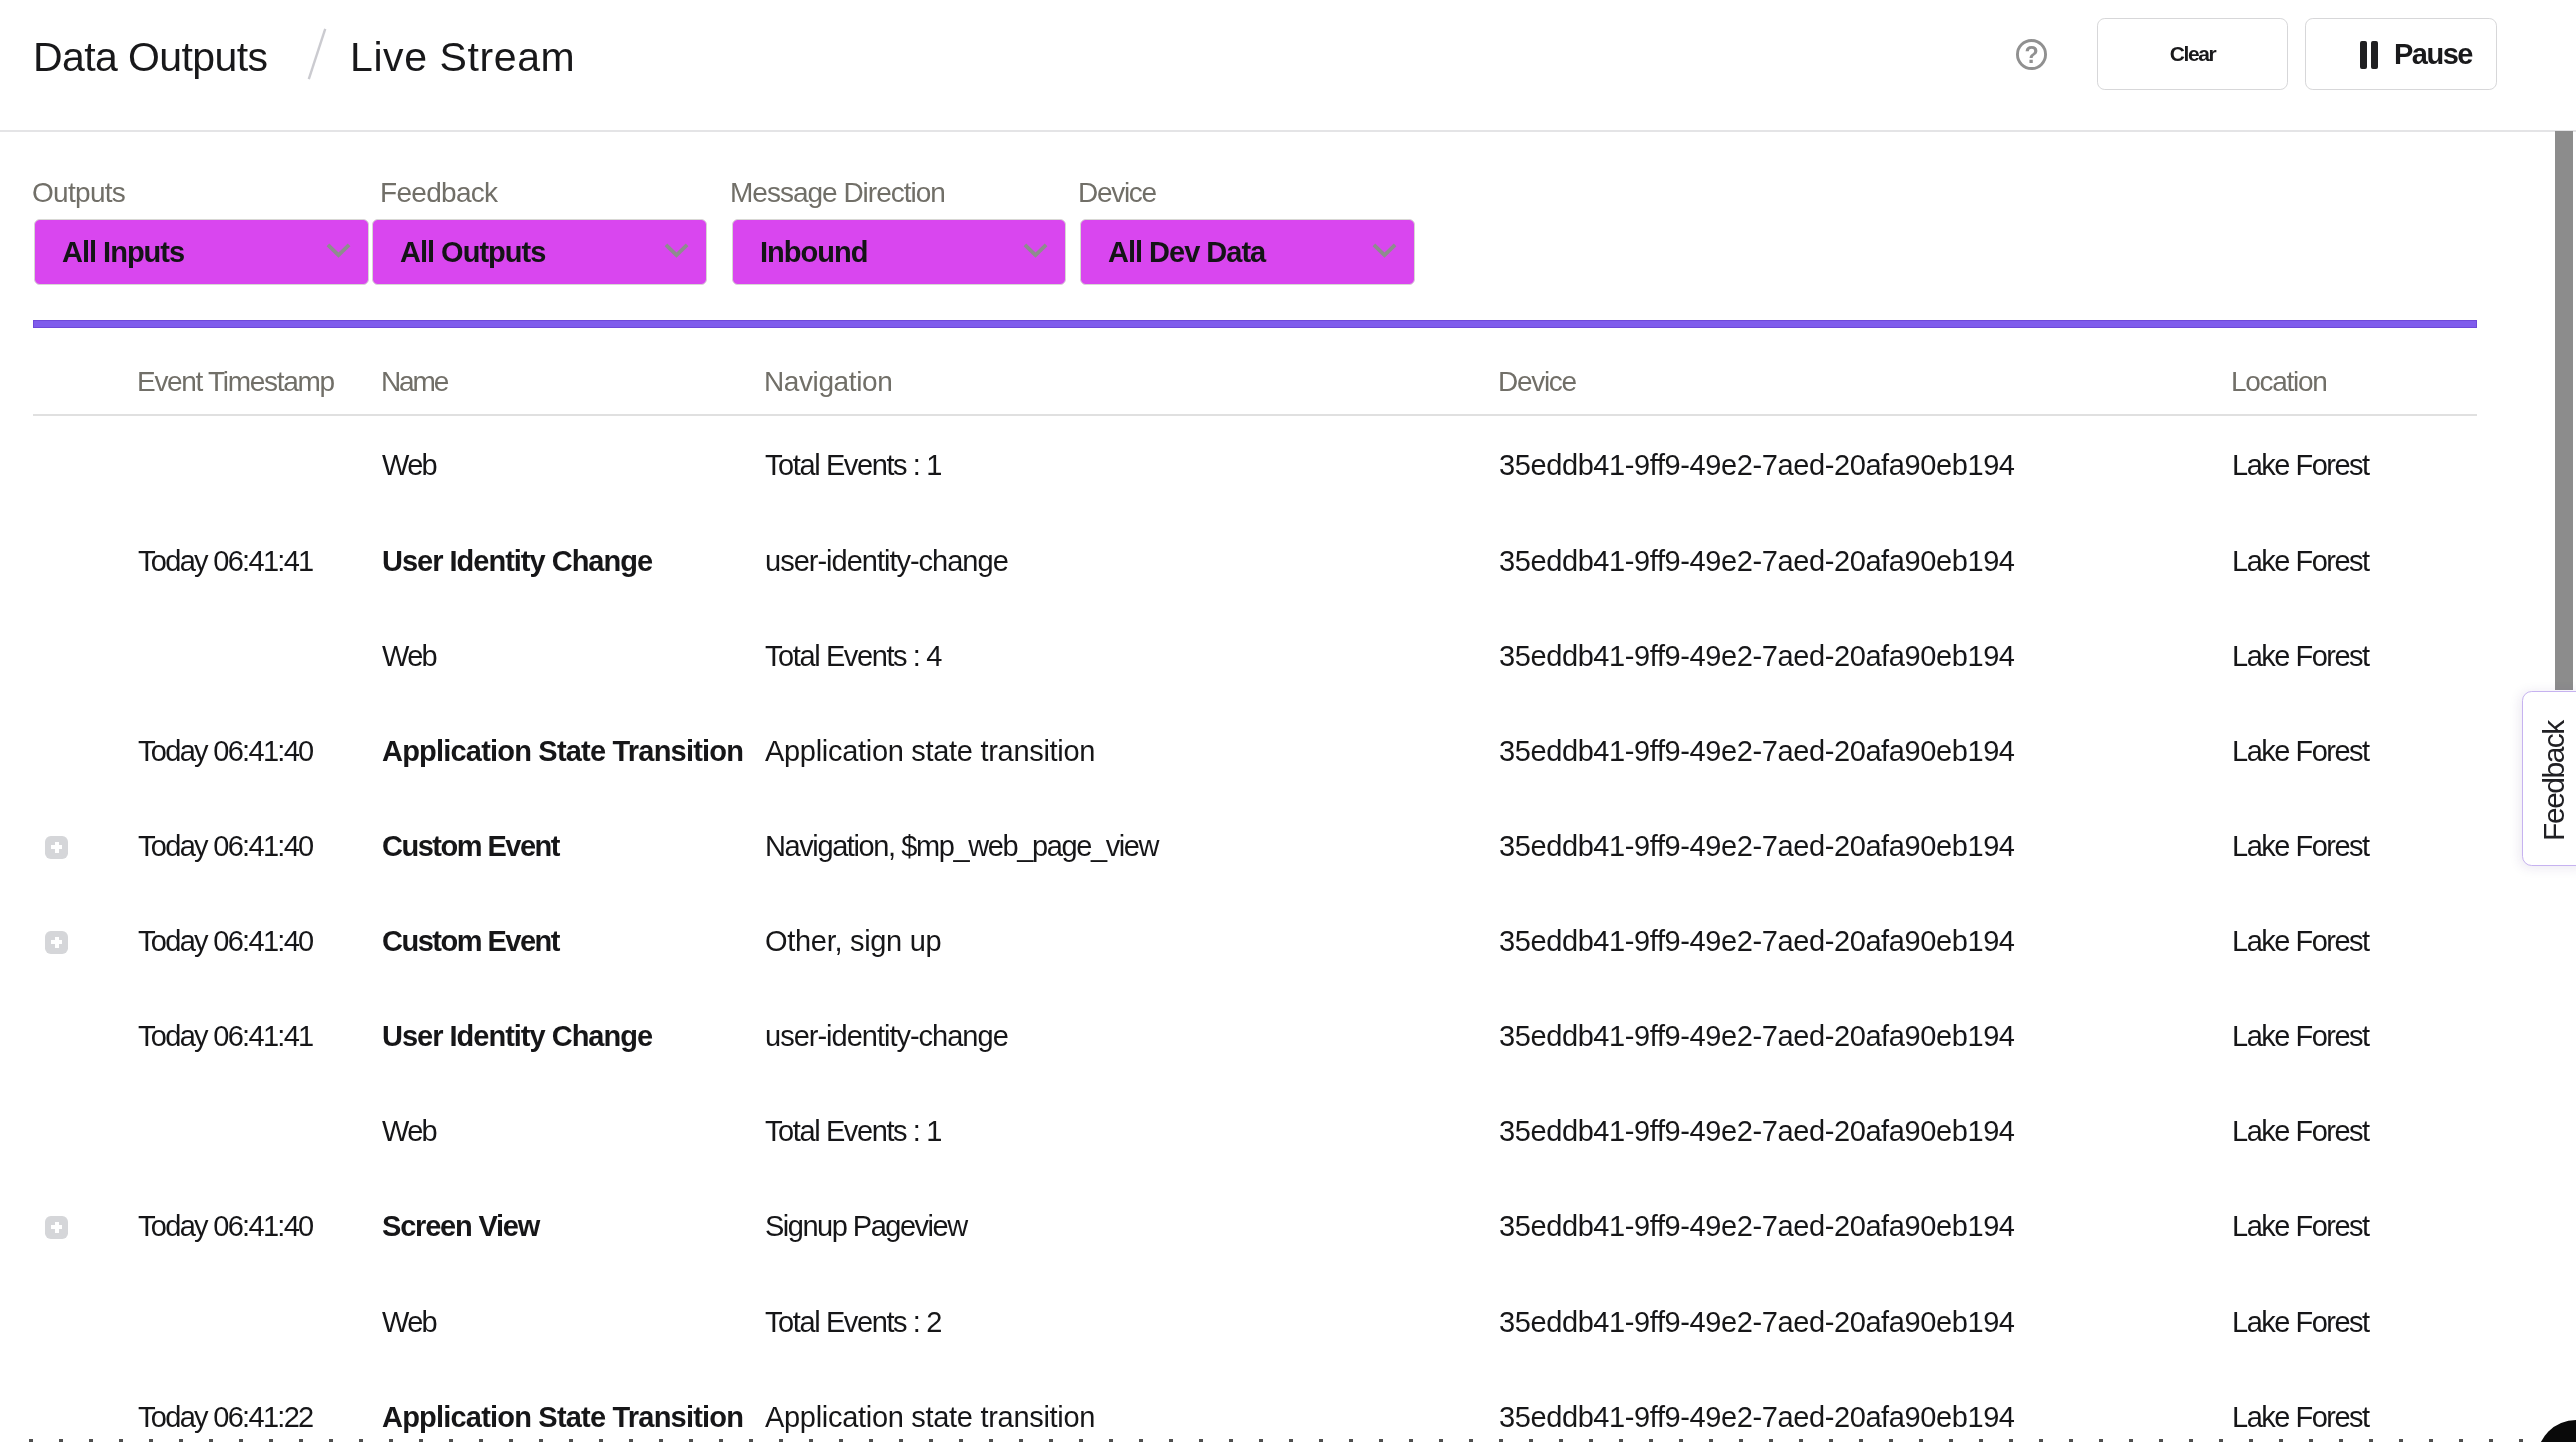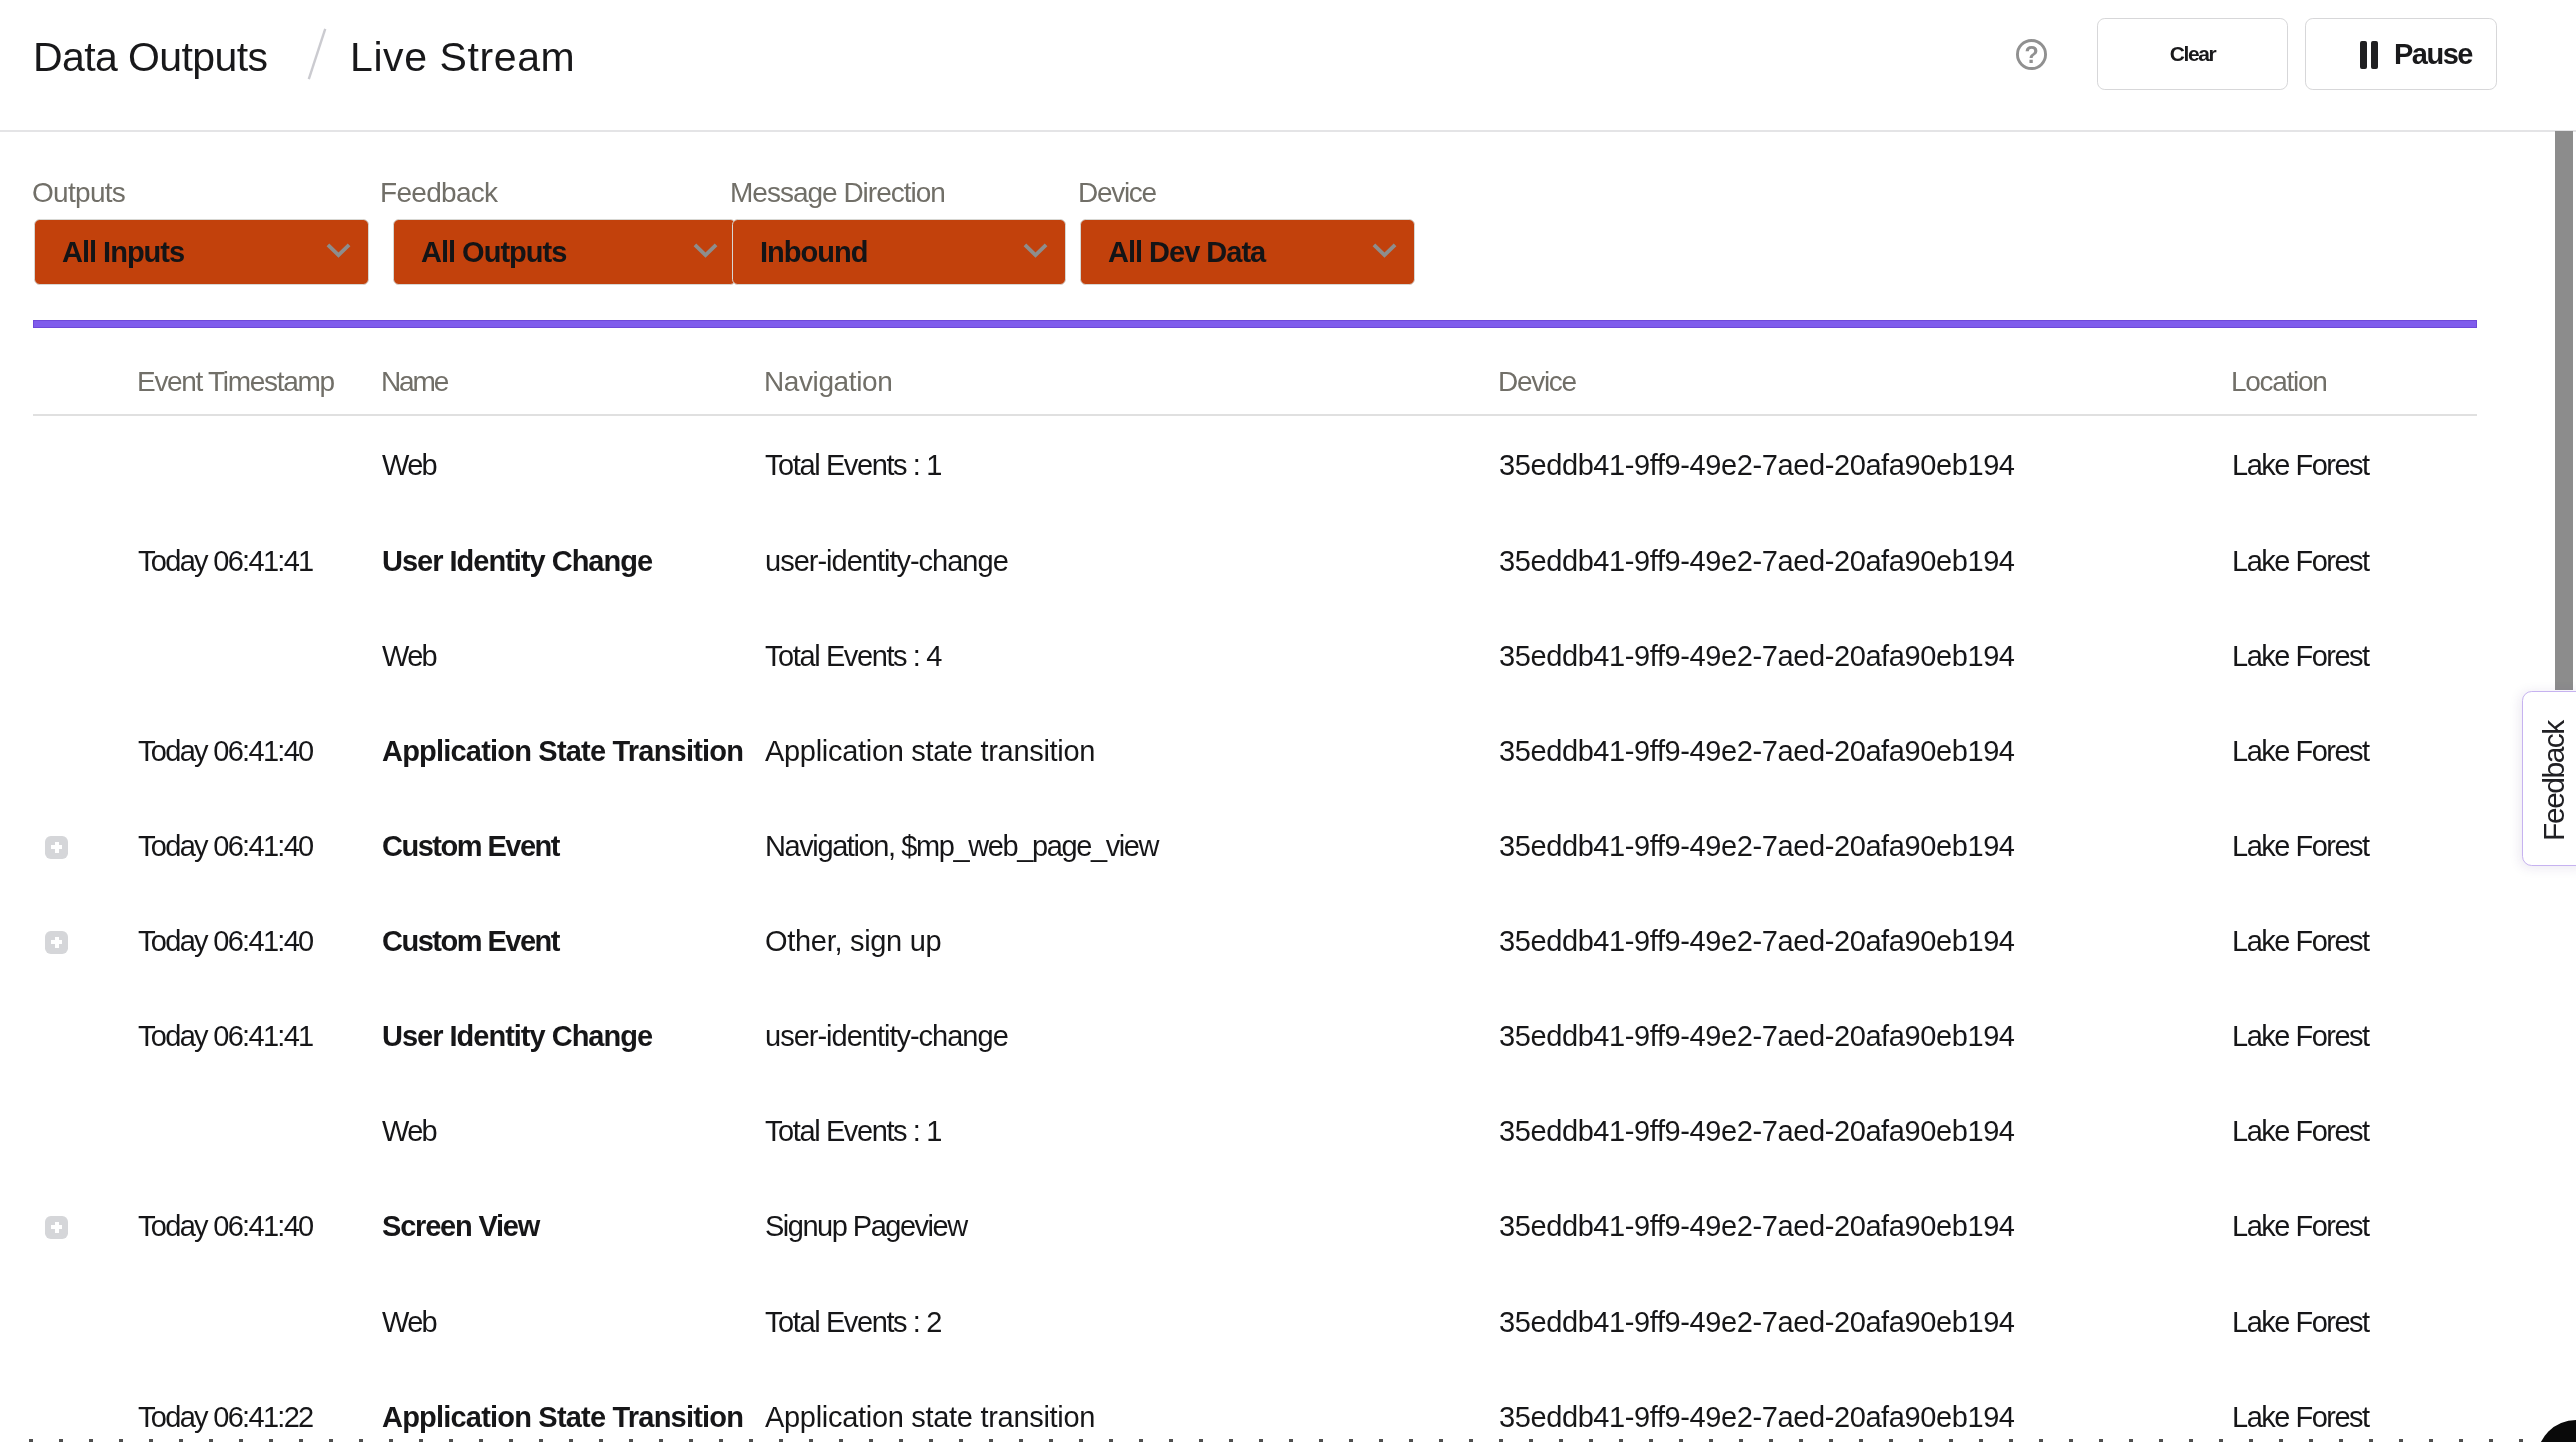--- a/index.html
+++ b/index.html
@@ -1,20 +1,20 @@
 <!DOCTYPE html>
 <html><head>
 <meta charset="utf-8">
 <style>
 html,body{margin:0;padding:0;}
 body{width:2576px;height:1442px;position:relative;font-family:"Liberation Sans",sans-serif;background:#fff;overflow:hidden;color:#1a1a1c;}
 .abs{position:absolute;}
 .title{font-size:41px;font-weight:400;color:#18181a;letter-spacing:0;}
 .label{font-size:28px;line-height:28px;color:#716f68;}
-.ddbox{position:absolute;top:219px;height:64px;border:1.9px solid #d7d7d3;border-radius:5.8px;background:#c2410c;}
+.ddbox{position:absolute;top:219px;height:64px;border:1.9px solid #d7d7d3;border-radius:5.8px;background:#d946ef;}
 .ddtext{position:absolute;left:27px;top:0;height:64px;line-height:64px;font-size:29px;font-weight:700;color:#141416;letter-spacing:-1px;}
 .chev{position:absolute;right:17.5px;top:22px;}
 .hdr{position:absolute;font-size:28px;color:#716f68;line-height:28px;}
 .row{position:absolute;left:0;width:2576px;height:35px;line-height:35px;font-size:29px;color:#161618;}
 .row div{position:absolute;top:0;height:35px;line-height:35px;white-space:nowrap;}
 .c-ts{left:138px;}
 .c-name{left:382px;}
 .c-desc{left:765px;}
 .c-dev{left:1499px;}
 .c-loc{left:2232px;}
@@ -56,21 +56,21 @@
 <div class="abs label" style="left:380px;top:179px;letter-spacing:-0.7px;">Feedback</div>
 <div class="abs label" style="left:730px;top:179px;letter-spacing:-1px;">Message Direction</div>
 <div class="abs label" style="left:1078px;top:179px;letter-spacing:-1.3px;">Device</div>
 
 <div class="ddbox" style="left:34px;width:333px;">
     <div class="ddtext">All Inputs</div>
     <svg class="chev" width="25" height="16.5" viewBox="0 0 26 17">
       <polyline points="2,3 13,13.5 24,3" fill="none" stroke="#8d8d8d" stroke-width="4"></polyline>
     </svg>
   </div>
-<div class="ddbox" style="left:393px;width:333px;padding-left:8px;">
+<div class="ddbox" style="left:372px;width:333px;">
     <div class="ddtext">All Outputs</div>
     <svg class="chev" width="25" height="16.5" viewBox="0 0 26 17">
       <polyline points="2,3 13,13.5 24,3" fill="none" stroke="#8d8d8d" stroke-width="4"></polyline>
     </svg>
   </div>
 <div class="ddbox" style="left:732px;width:332px;">
     <div class="ddtext">Inbound</div>
     <svg class="chev" width="25" height="16.5" viewBox="0 0 26 17">
       <polyline points="2,3 13,13.5 24,3" fill="none" stroke="#8d8d8d" stroke-width="4"></polyline>
     </svg>

